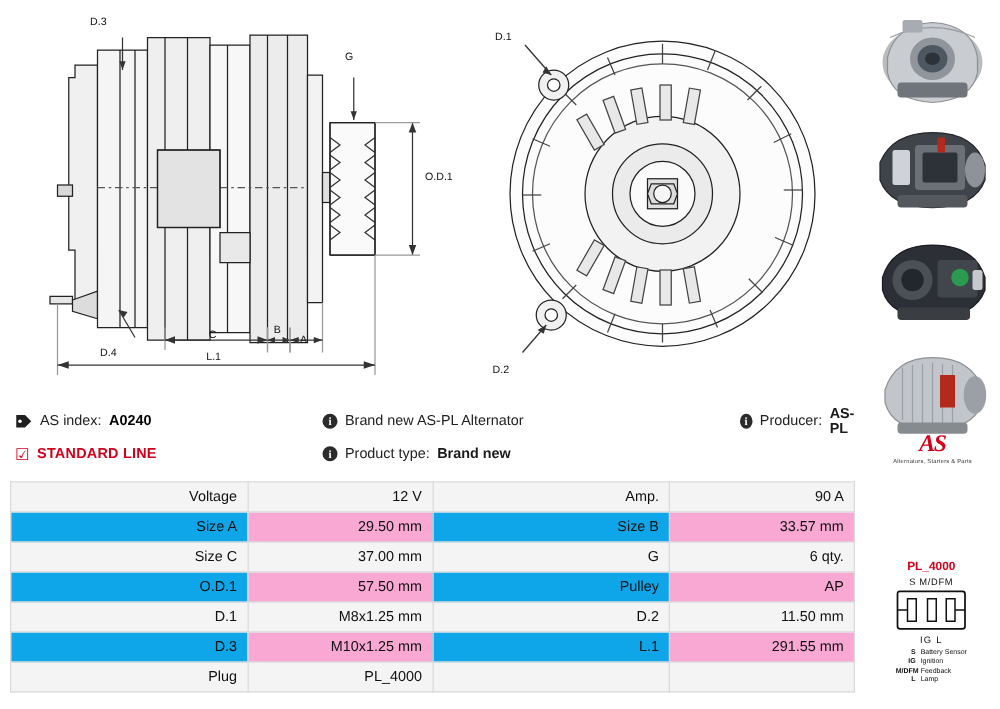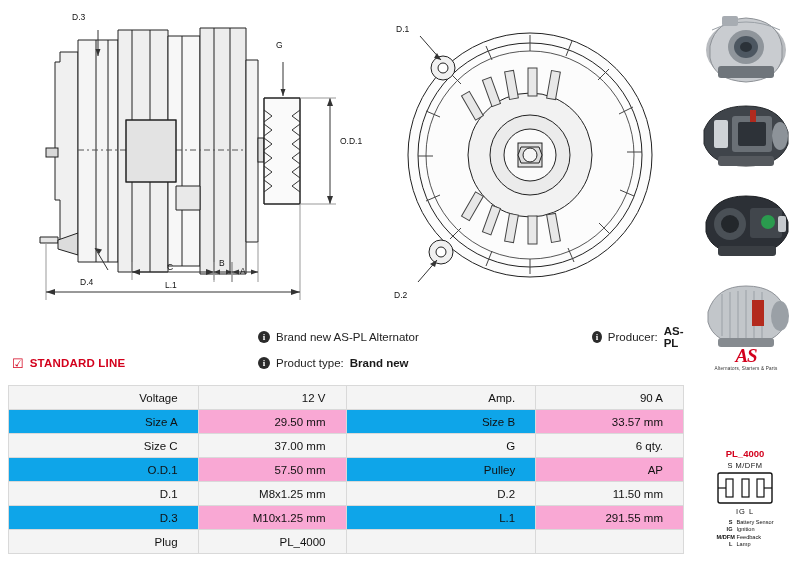--- a/index.html
+++ b/index.html
@@ -113,21 +113,21 @@
   table.specs {
     position: absolute;
     left: 8px; top: 385px;
     width: 676px;
     border-collapse: collapse;
     font-size: 11.5px;
   }
   table.specs td {
     border: 1px solid #d9d9d9;
     height: 24px;
-    padding: 0 20px;
+    padding: 0 8px;
     white-space: nowrap;
   }
   td.k { width: 190px; text-align: right; color: #111; background: #0ea5e9; }
   td.v { width: 148px; text-align: right; color: #111; background: #f9a8d4; }
   tr.alt td { background: #f4f4f4; }
   td.empty { background: #fff; }
   tr.alt td.empty { background: #f4f4f4; }
 
   
   .plugbox {
@@ -404,20 +404,30 @@
       <div class="legend">
         <div><b>S</b><span>Battery Sensor</span></div>
         <div><b>IG</b><span>Ignition</span></div>
         <div><b>M/DFM</b><span>Feedback</span></div>
         <div><b>L</b><span>Lamp</span></div>
       </div>
     </div>
   </div>
 
   <div class="inforow r1">
+    <div class="infocell" style="left:12px; top:0; height:24px;">
+      <span class="icon-tag">
+        <svg width="14" height="12" viewBox="0 0 14 12">
+            <path d="M1 1 L8 1 L13 6 L8 11 L1 11 Z" fill="#1f1f1f"></path>
+            <circle cx="4" cy="6" r="1.4" fill="#fff"></circle>
+          </svg>
+      </span>
+      <span class="asindex-label">AS index:</span>
+      <span class="asindex-value">A0240</span>
+    </div>
 
     <div class="infocell" style="left:258px; top:0; height:24px;">
       <span class="icon-i">i</span>
       <span class="brandnew-text">Brand new AS-PL Alternator</span>
     </div>
 
     <div class="infocell" style="left:592px; top:0; height:24px;">
       <span class="icon-i">i</span>
       <span class="producer">Producer:</span>
       <b>AS-PL</b>

